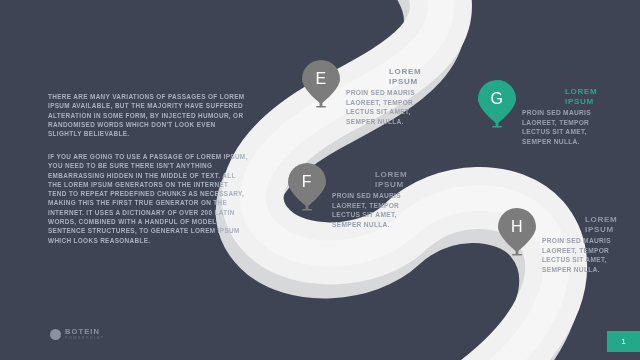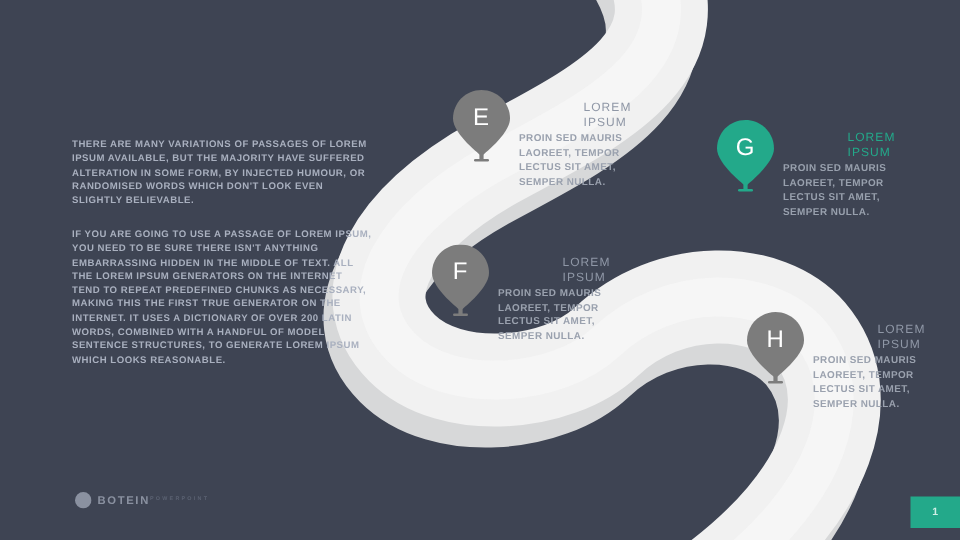--- a/index.html
+++ b/index.html
@@ -38,42 +38,42 @@
   .pin svg { display:block; width:38px; height:50px; }
   .pin-letter {
     position:absolute; left:0; top:0; width:38px; height:38px;
     display:flex; align-items:center; justify-content:center;
     color:#ffffff; font-size:16px; font-weight:normal;
     letter-spacing:.5px;
     font-family:"Liberation Sans", sans-serif;
   }
   .item-text { position:absolute; left:44px; top:7px; width:92px; }
   .item-title {
-    font-size:8px; font-weight:normal; letter-spacing:.7px;
+    font-size:8px; font-weight:bold; letter-spacing:.7px;
     text-transform:uppercase; color:#8f97a6; line-height:10px;
     margin-bottom:1px;
     padding-left:43px;
   }
   .item-body {
     font-size:6.6px; font-weight:bold; letter-spacing:.3px;
     text-transform:uppercase; color:#9aa1ae; line-height:9.6px;
   }
   .item.accent .item-title { color:#23a98a; }
   .item.accent .item-body { color:#98a0ad; }
 
   
   #item-e { left:302px; top:60px; }
   #item-f { left:288px; top:163px; }
   #item-g { left:478px; top:80px; }
   #item-h { left:498px; top:208px; }
 
   
   #logo { position:absolute; left:50px; top:328px; display:flex; align-items:center; gap:4px; }
   #logo-mark { width:11px; height:11px; flex:none; }
-  #logo-text { display:flex; flex-direction:row; justify-content:center; }
+  #logo-text { display:flex; flex-direction:column; justify-content:center; }
   #logo-name { font-size:7.5px; font-weight:bold; letter-spacing:1.1px; color:#8a91a0; line-height:8px; }
   #logo-sub  { font-size:3.6px; font-weight:bold; letter-spacing:1.5px; color:#5b6272; line-height:5px; }
 
   
   #page-badge {
     position:absolute; right:0px; bottom:8px;
     width:33px; height:21px; background:#23a98a;
     display:flex; align-items:center; justify-content:center;
     color:#cfeee5; font-size:7px; font-weight:bold;
   }

